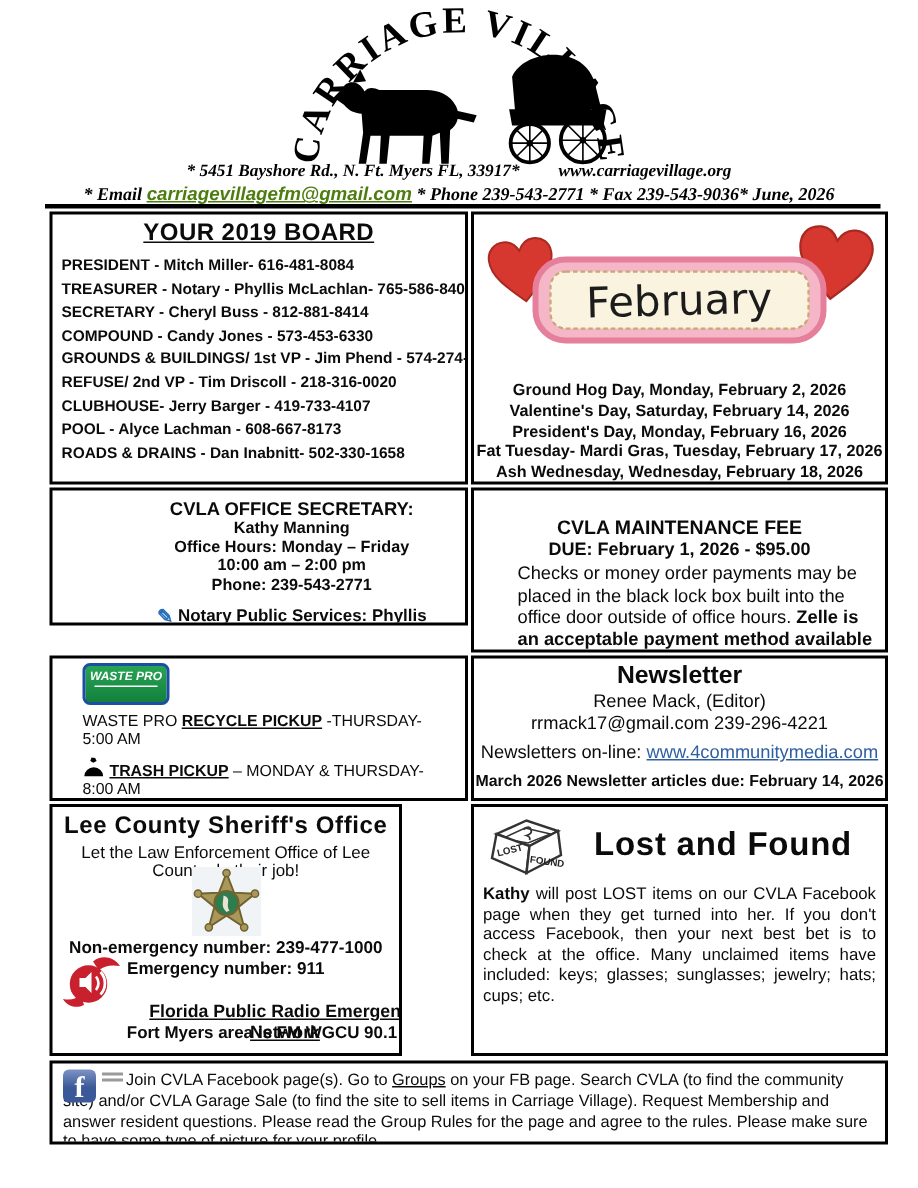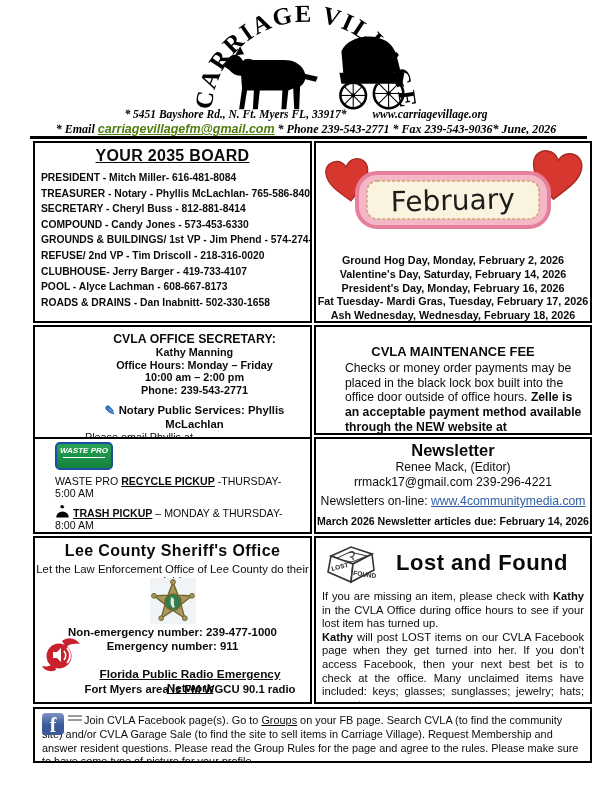--- a/index.html
+++ b/index.html
@@ -14,25 +14,25 @@
   .hdr-line2 { top:122px; font-size:12px; }
   .hdr-gap { display:inline-block; width:26px; }
   a.hdr-email { color:#4d7c0f; text-decoration:underline; font-family:"Liberation Sans", sans-serif;
                 font-size:12.5px; font-style:italic; font-weight:bold; cursor:pointer; }
   .hdr-rule { position:absolute; left:30px; top:136px; width:557px; height:3px; background:#000; }
 
   
   .cell { position:absolute; border:2px solid #000; background:#fff; box-sizing:border-box; overflow:hidden; }
   #cell-board   { left:33px;  top:141px; width:279px; height:182px; }
   #cell-feb     { left:314px; top:141px; width:278px; height:182px; }
-  #cell-sec     { left:33px;  top:325px; width:279px; height:114px;padding-left:44px; }
+  #cell-sec     { left:33px;  top:325px; width:279px; height:92px;padding-left:44px; }
   #cell-fee     { left:314px; top:325px; width:278px; height:110px; }
   #cell-waste   { left:33px;  top:437px; width:279px; height:97px; }
   #cell-news    { left:314px; top:437px; width:278px; height:97px; }
-  #cell-sheriff { left:33px;  top:536px; width:279px; height:168px; position:absolute; }
+  #cell-sheriff { left:33px;  top:536px; width:235px; height:168px; position:absolute; }
   #cell-lost    { left:314px; top:536px; width:278px; height:168px; }
   #cell-fb      { left:33px;  top:707px; width:559px; height:56px; }
 
   .b { font-weight:bold; }
   .u { text-decoration:underline; }
   a.link { color:#2e5fa3; text-decoration:underline; cursor:pointer; }
 
   
   .board-title { text-align:center; font-size:16px; font-weight:bold; text-decoration:underline;
                  margin-top:4px; letter-spacing:.3px; }
@@ -141,21 +141,21 @@
     </g>
   </svg>
 
   <div class="hdr-line hdr-line1"><span>* 5451 Bayshore Rd., N. Ft. Myers FL, 33917*</span><span class="hdr-gap"></span><span>www.carriagevillage.org</span></div>
 
   <div class="hdr-line hdr-line2"><span>* Email </span><a class="hdr-email">carriagevillagefm@gmail.com</a><span> * Phone 239-543-2771 * Fax 239-543-9036*  June, 2026</span></div>
 
   <div class="hdr-rule"></div>
 
   <div class="cell" id="cell-board">
-    <div class="board-title">YOUR 2035 BOARD</div>
+    <div class="board-title">YOUR 2019 BOARD</div>
     <div class="board-list">
       <div>PRESIDENT - Mitch Miller- 616-481-8084</div>
       <div>TREASURER -  Notary - Phyllis McLachlan- 765-586-8403</div>
       <div>SECRETARY - Cheryl Buss - 812-881-8414</div>
       <div>COMPOUND - Candy Jones - 573-453-6330</div>
       <div>GROUNDS &amp; BUILDINGS/ 1st VP - Jim Phend - 574-274-1106</div>
       <div>REFUSE/ 2nd VP - Tim Driscoll - 218-316-0020</div>
       <div>CLUBHOUSE- Jerry Barger - 419-733-4107</div>
       <div>POOL - Alyce Lachman - 608-667-8173</div>
       <div>ROADS &amp; DRAINS - Dan Inabnitt- 502-330-1658</div>
@@ -188,20 +188,21 @@
     <div class="sec-line">Kathy Manning</div>
     <div class="sec-line">Office Hours:  Monday – Friday</div>
     <div class="sec-line">10:00 am – 2:00 pm</div>
     <div class="sec-line">Phone: 239-543-2771</div>
     <div class="sec-notary"><span class="pen-icon">✎</span> <span>Notary Public Services:  Phyllis McLachlan</span></div>
     <div class="sec-note"><span>Please email Phyllis at </span><a class="link">PMC9745@gmail.com</a><span> to schedule an appointment.</span></div>
   </div>
 
   <div class="cell" id="cell-fee">
     <div class="fee-title">CVLA MAINTENANCE FEE</div>
+    <div class="fee-due">DUE: February 1, 2026 - $95.00</div>
     <div class="fee-body"><span>Checks or money order payments  may be placed in the black lock box built into the office door outside of office hours.  </span><span class="b">Zelle is an acceptable payment method available through the NEW website at </span><br>
       
     </div>
   </div>
 
   <div class="cell" id="cell-waste">
     <div class="wp-logo">
       <div>WASTE PRO</div>
       <div class="bar"></div>
     </div>
@@ -256,21 +257,20 @@
         <polygon points="9,14 29,5 50,12 31,22" fill="#fff" stroke="#333" stroke-width="1.6"></polygon>
         <polygon points="13,17 28,10 45,14 30,20" fill="#fff" stroke="#333" stroke-width="1"></polygon>
         <polygon points="9,14 31,22 29,40 6,30" fill="#fff" stroke="#333" stroke-width="1.6"></polygon>
         <polygon points="31,22 50,12 52,28 29,40" fill="#fff" stroke="#333" stroke-width="1.6"></polygon>
         <path d="M27,11 q4,-3 5,0 q1,3 -3,4 q3,1 2,3" stroke="#333" stroke-width="1.2" fill="none"></path>
         <text x="10" y="29" font-size="6.5" font-weight="bold" fill="#222" transform="rotate(-14 10 29)">LOST</text>
         <text x="31" y="33" font-size="6.5" font-weight="bold" fill="#222" transform="rotate(8 31 33)">FOUND</text>
       </svg>
       <div class="lf-title">Lost and Found</div>
     </div>
-    <div class="lf-p"><span>If you are missing an item, please check with </span><span class="b">Kathy</span><span> in the CVLA Office during office hours to see if your lost item has turned up.</span></div>
     <div class="lf-p"><span class="b">Kathy</span><span> will post LOST items on our CVLA Facebook page when they get turned into her.  If you don't access Facebook, then your next best bet is to check at the office. Many unclaimed items have included: keys; glasses; sunglasses; jewelry; hats; cups; etc.</span></div>
   </div>
 
   <div class="cell" id="cell-fb">
     <div class="fb-icon">f</div>
     <div class="fb-caption">
         <i></i>
         <i></i>
       </div>
     <div class="fb-text"><span>Join CVLA Facebook page(s).  Go to </span><a class="u" style="color:#0b0b0b; cursor:pointer;">Groups</a><span> on your FB page.  Search CVLA (to find the community site) and/or CVLA Garage Sale (to find the site to sell items in Carriage Village). Request Membership and answer resident questions. Please read the Group Rules for the page and agree to the rules. Please make sure to have some type of picture for your profile.</span></div>

